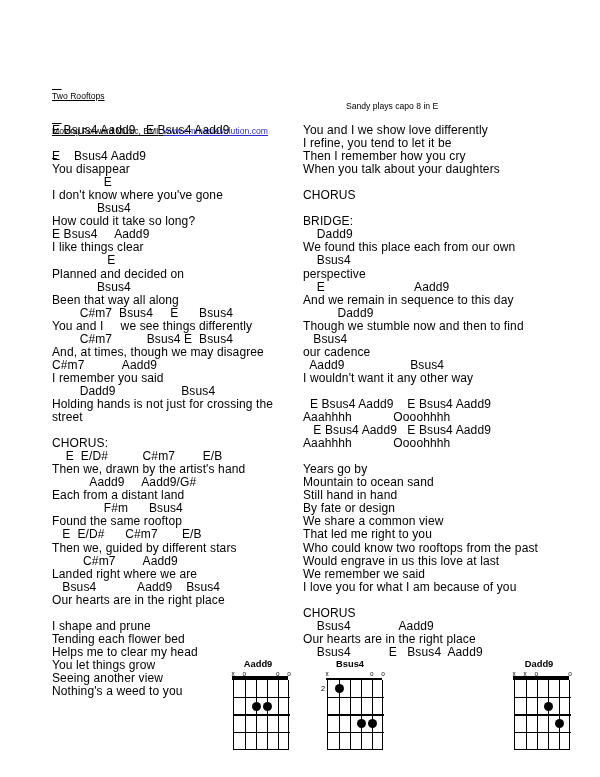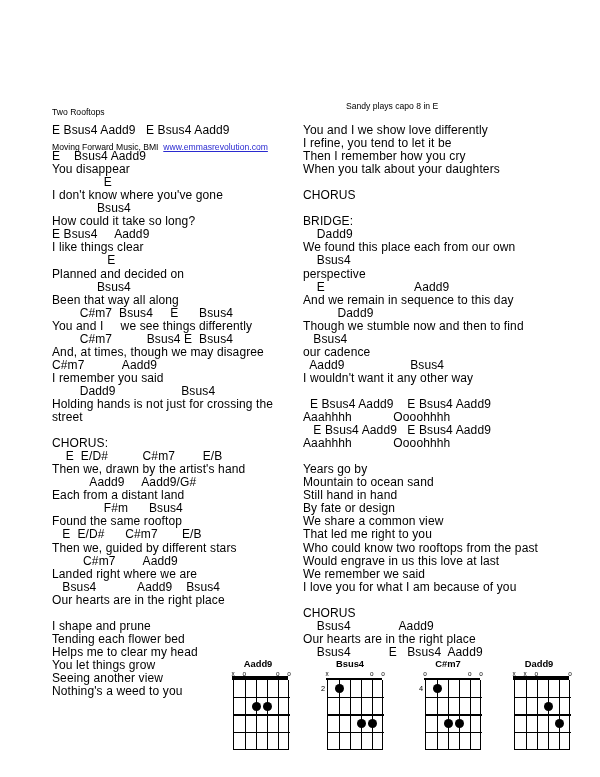--- a/index.html
+++ b/index.html
@@ -21,24 +21,25 @@
     left: 0; top: 0;
     width: 600px;
     height: 777px;
     background: #ffffff;
   }
 
   
   .header {
     position: absolute;
     left: 52px;
-    top: 84px;
+    top: 68px;
     font-size: 8.6px;
     line-height: 11.6px;
     white-space: pre;
+    text-decoration: underline;
   }
   .header .line { display: block; }
   .header .url {
     color: #2a2ad0;
     text-decoration: underline;
   }
   .capo-note {
     position: absolute;
     left: 346px;
     top: 101px;
@@ -221,44 +222,20 @@
             <div class="fretline" style="top: 16.8px;"></div>
             <div class="fretline" style="top: 34.3px;"></div>
             <div class="fretline" style="top: 51.8px;"></div>
             <div class="dot" style="left: 6.7px; top: 4.25px;"></div>
             <div class="dot" style="left: 29.1px; top: 39.25px;"></div>
             <div class="dot" style="left: 40.3px; top: 39.25px;"></div>
           </div>
           <div class="basefret" style="top: 14.75px;">2</div>
         </div>
       </div>
-      <div class="chordbox d2">
-        <div class="chord-name">C#m7</div>
-        <div class="grid-wrap">
-          <div class="markers">
-            <span class="marker o-mark" style="left: -4px;"></span>
-            <span class="marker o-mark" style="left: 40.8px;"></span>
-            <span class="marker o-mark" style="left: 52px;"></span>
-          </div>
-          <div class="fretboard">
-            <div class="nut thin"></div>
-            <div class="string" style="left: 10.5px;"></div>
-            <div class="string" style="left: 21.7px;"></div>
-            <div class="string" style="left: 32.9px;"></div>
-            <div class="string" style="left: 44.1px;"></div>
-            <div class="fretline" style="top: 16.8px;"></div>
-            <div class="fretline" style="top: 34.3px;"></div>
-            <div class="fretline" style="top: 51.8px;"></div>
-            <div class="dot" style="left: 6.7px; top: 4.25px;"></div>
-            <div class="dot" style="left: 17.9px; top: 39.25px;"></div>
-            <div class="dot" style="left: 29.1px; top: 39.25px;"></div>
-          </div>
-          <div class="basefret" style="top: 14.75px;">4</div>
-        </div>
-      </div>
       <div class="chordbox d3">
         <div class="chord-name">Dadd9</div>
         <div class="grid-wrap">
           <div class="markers">
             <span class="marker x-mark" style="left: -4px;"></span>
             <span class="marker x-mark" style="left: 7.2px;"></span>
             <span class="marker o-mark" style="left: 18.4px;"></span>
             <span class="marker o-mark" style="left: 52px;"></span>
           </div>
           <div class="fretboard">

